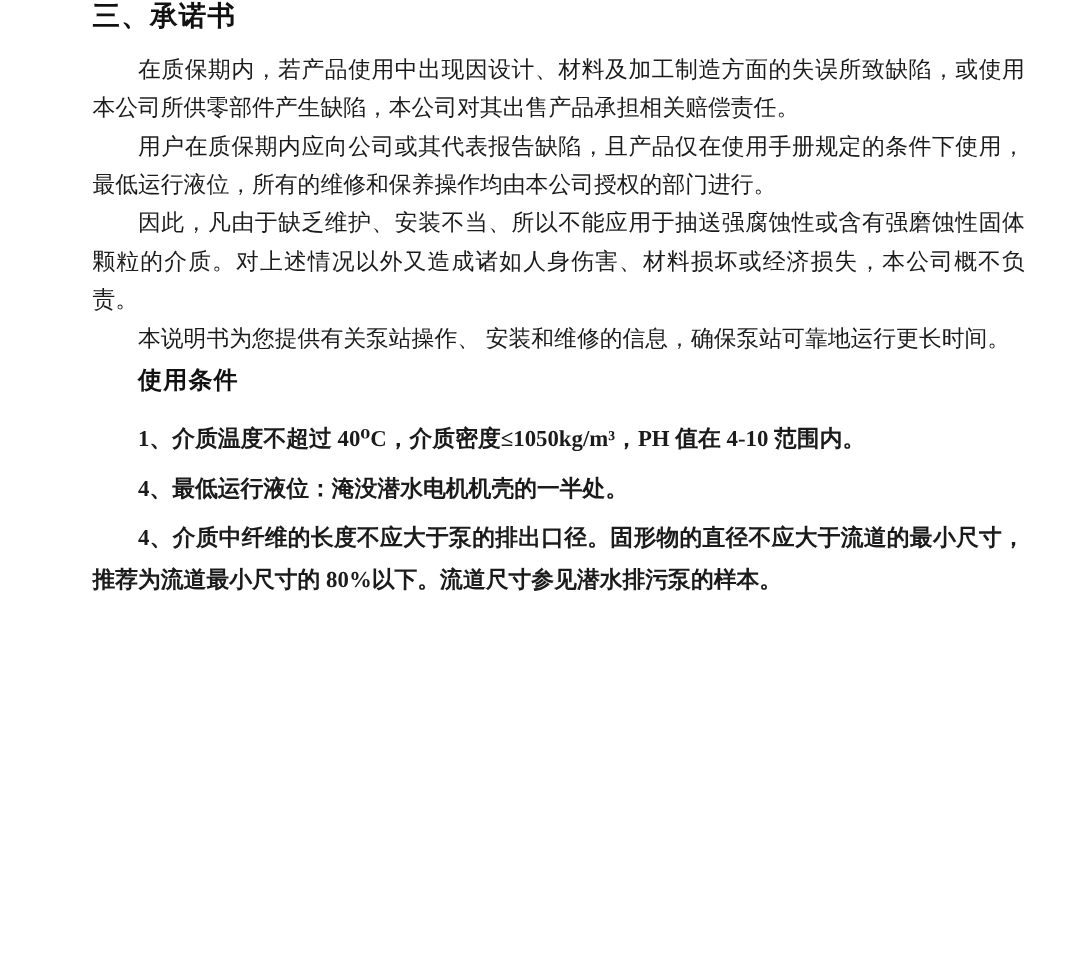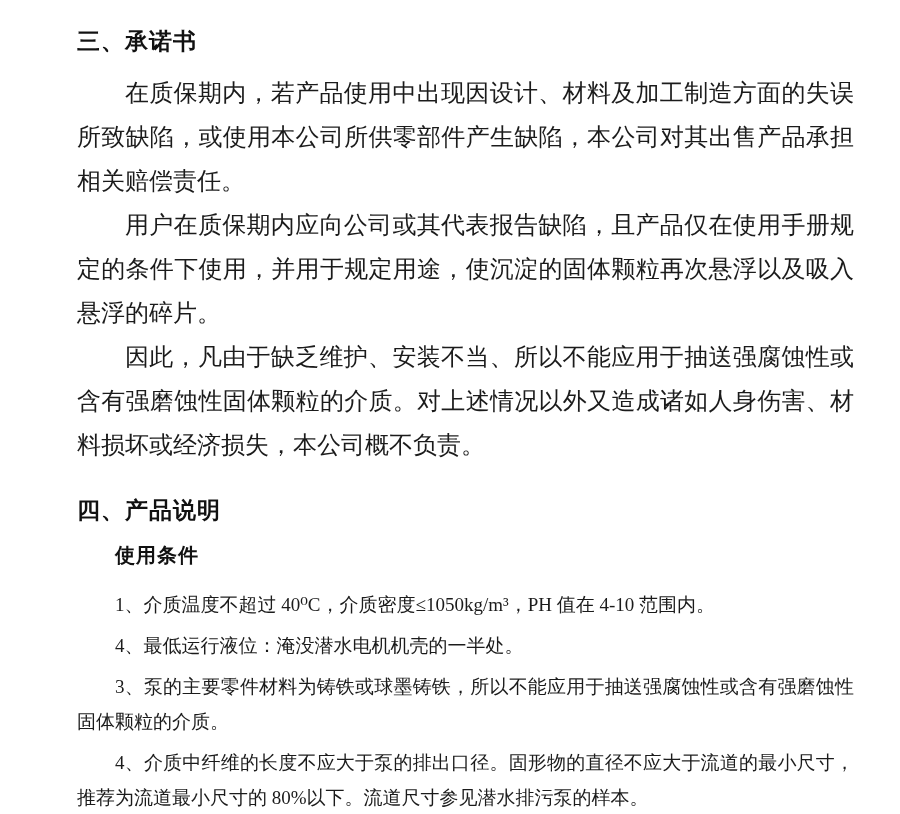--- a/index.html
+++ b/index.html
@@ -6,40 +6,40 @@
     margin: 0;
     padding: 0;
     background: #ffffff;
   }
   .page {
     position: relative;
     box-sizing: border-box;
     width: 900px;
     height: 814px;
     background: #ffffff;
-    padding: 28px 46px 0 77px;
+    padding: 0 46px 0 77px;
     overflow: hidden;
     font-family: "Liberation Serif", "DejaVu Serif", serif;
     color: #1b1b1b;
   }
   h1.sec-heading {
     font-size: 23px;
     line-height: 28px;
     font-weight: bold;
     margin: 0 0 15px 0;
     letter-spacing: 1px;
     color: #111111;
   }
   h1.sec-heading.second {
     margin-top: 30px;
     margin-bottom: 18px;
   }
   p.body-par {
-    font-size: 24px;
-    line-height: 44px;
+    font-size: 19px;
+    line-height: 32px;
     margin: 0;
     text-indent: 2em;
     text-align: justify;
     word-break: break-all;
   }
   h2.sub-heading {
     font-size: 20px;
     line-height: 24px;
     font-weight: bold;
     margin: 6px 0 20px 38px;
@@ -51,40 +51,40 @@
     margin: 0;
     padding: 0;
   }
   ul.cond-list li {
     font-size: 19px;
     line-height: 35px;
     margin: 0 0 6px 0;
     text-indent: 2em;
     text-align: justify;
     word-break: break-all;
+    font-weight: bold;
   }
 </style>
 </head>
 <body>
 
 <div class="page">
 
   <section>
     <h1 class="sec-heading">三、承诺书</h1>
     <p class="body-par">在质保期内，若产品使用中出现因设计、材料及加工制造方面的失误所致缺陷，或使用本公司所供零部件产生缺陷，本公司对其出售产品承担相关赔偿责任。</p>
-    <p class="body-par">用户在质保期内应向公司或其代表报告缺陷，且产品仅在使用手册规定的条件下使用，并用于规定用途，使沉淀的固体颗粒再次悬浮以及吸入悬浮的碎片。</p>
+    <p class="body-par">用户在质保期内应向公司或其代表报告缺陷，且产品仅在使用手册规定的条件下使用，最低运行液位，所有的维修和保养操作均由本公司授权的部门进行。</p>
     <p class="body-par">因此，凡由于缺乏维护、安装不当、所以不能应用于抽送强腐蚀性或含有强磨蚀性固体颗粒的介质。对上述情况以外又造成诸如人身伤害、材料损坏或经济损失，本公司概不负责。</p>
   </section>
 
   <section>
-    <h1 class="sec-heading second">四、产品说明</h1>
+    <p class="body-par">本说明书为您提供有关泵站操作、 安装和维修的信息，确保泵站可靠地运行更长时间。</p>
 
     <h2 class="sub-heading">使用条件</h2>
 
     <ul class="cond-list">
       <li>1、介质温度不超过 40⁰C，介质密度≤1050kg/m³，PH 值在 4-10 范围内。</li>
       <li>4、最低运行液位：淹没潜水电机机壳的一半处。</li>
-      <li>3、泵的主要零件材料为铸铁或球墨铸铁，所以不能应用于抽送强腐蚀性或含有强磨蚀性固体颗粒的介质。</li>
       <li>4、介质中纤维的长度不应大于泵的排出口径。固形物的直径不应大于流道的最小尺寸，推荐为流道最小尺寸的 80%以下。流道尺寸参见潜水排污泵的样本。</li>
     </ul>
   </section>
 
 </div>
 
 </body></html>

